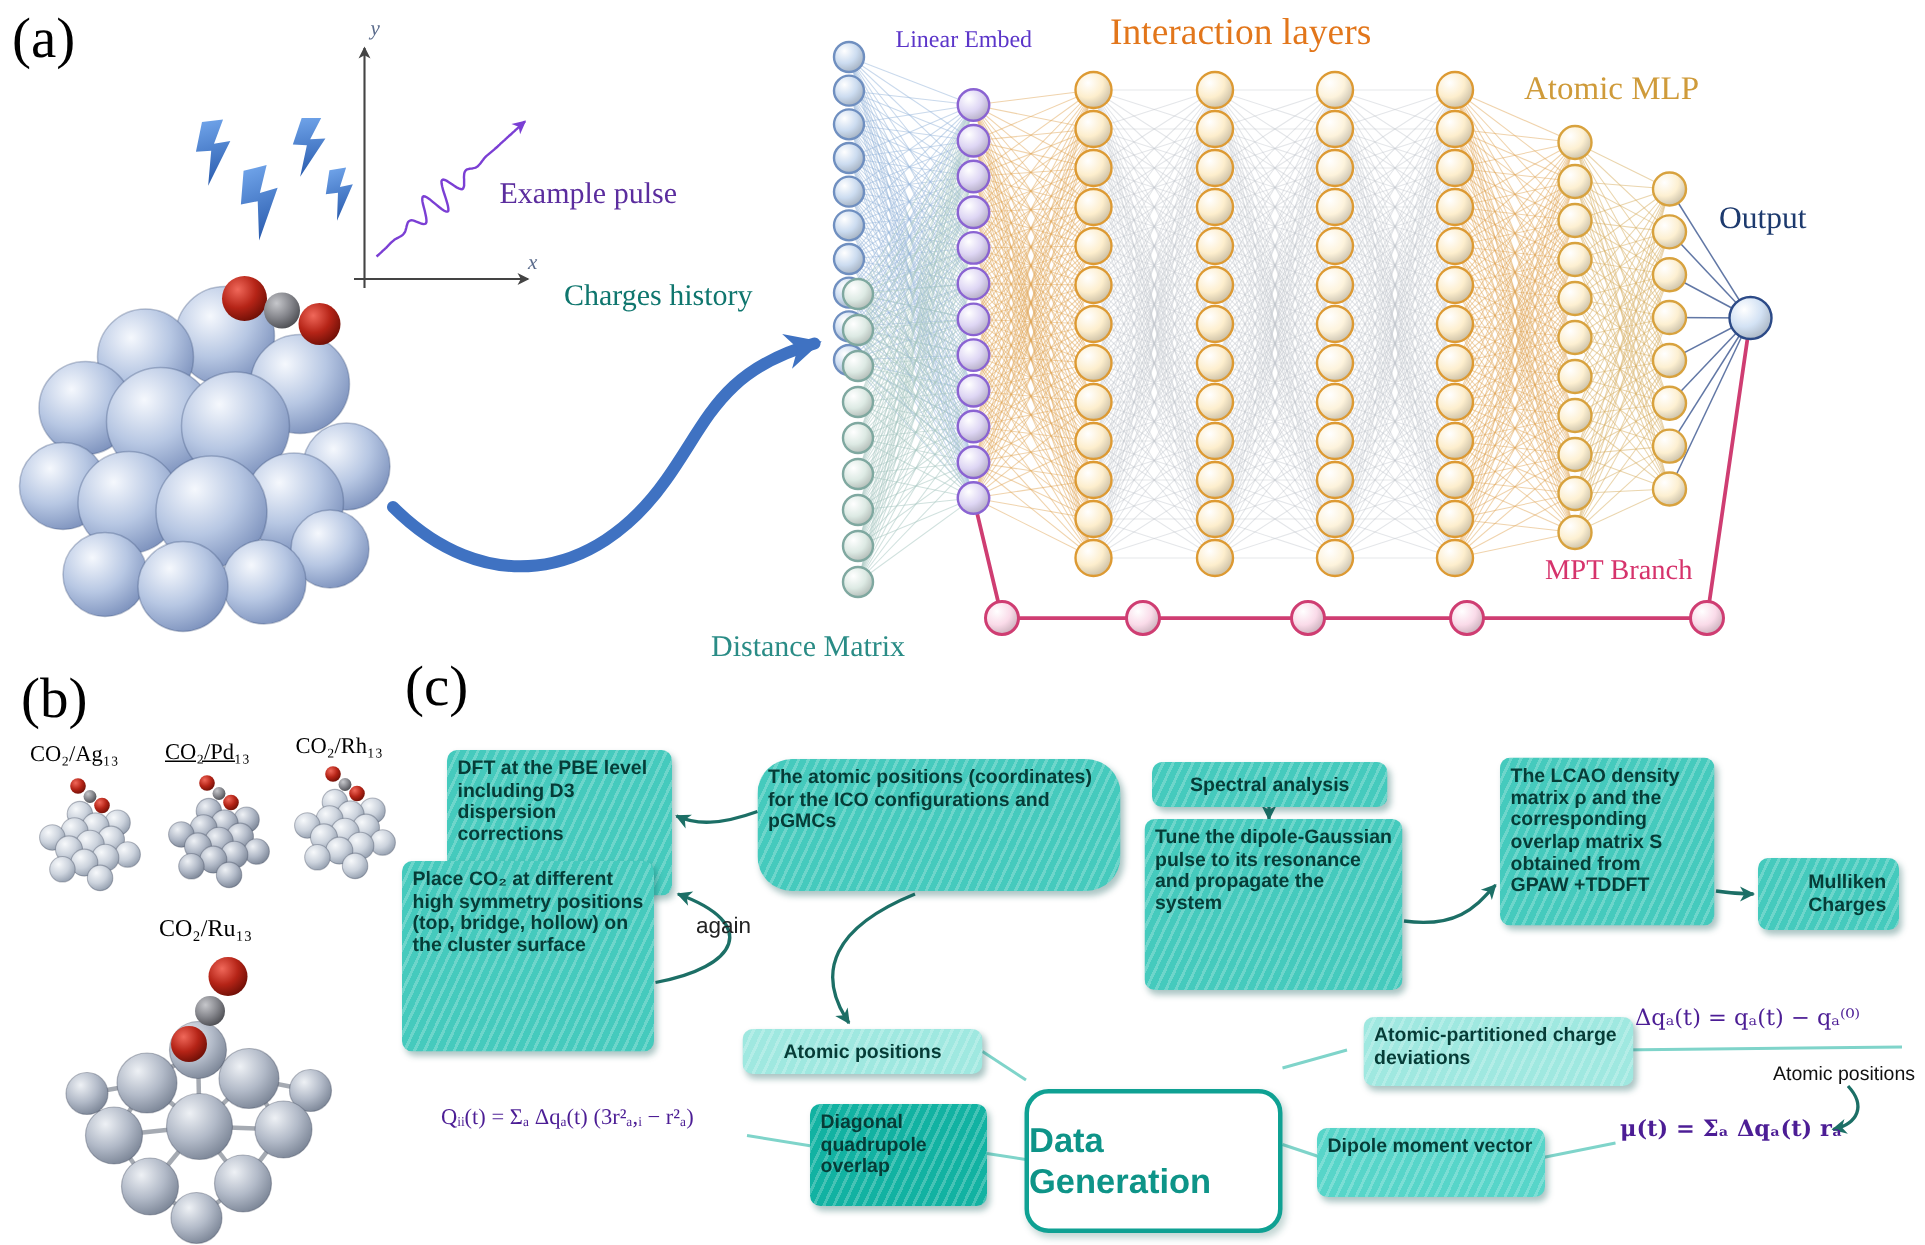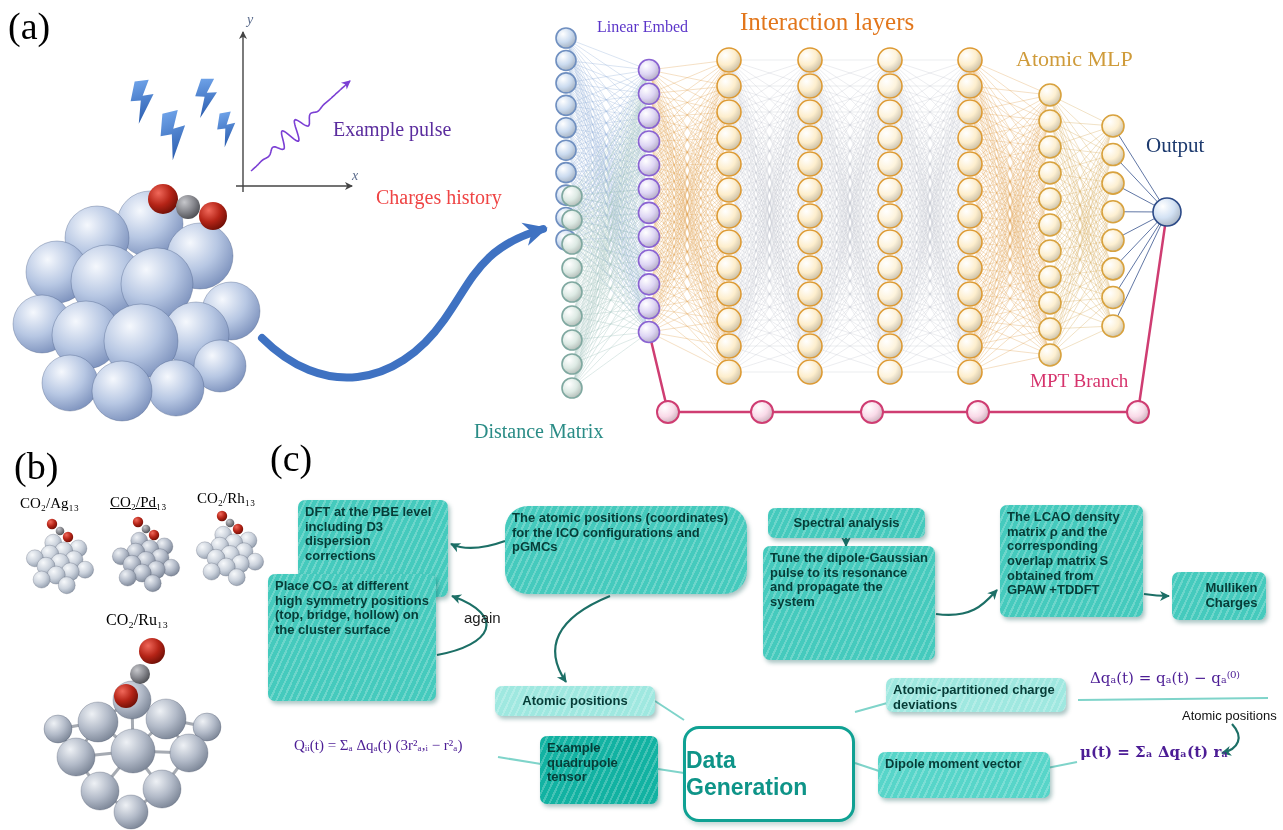--- a/index.html
+++ b/index.html
@@ -10,21 +10,21 @@
   .panel-letter{font:38px "Liberation Serif",serif;color:#000;}
   #pA{left:8px;top:4px;}
   #pB{left:14px;top:444px;}
   #pC{left:270px;top:436px;}
   #lblLinearEmbed{left:597px;top:18px;font:16px "Liberation Serif",serif;color:#5b35c9;}
   #lblInteraction{left:740px;top:8px;font:25px "Liberation Serif",serif;color:#e2761b;}
   #lblAtomicMLP{left:1016px;top:46px;font:22px "Liberation Serif",serif;color:#cf9b3a;}
   #lblOutput{left:1146px;top:133px;font:21px "Liberation Serif",serif;color:#1d3a6e;}
   #lblMPT{left:1030px;top:370px;font:19px "Liberation Serif",serif;color:#d6336c;}
   #lblDistance{left:474px;top:420px;font:20px "Liberation Serif",serif;color:#2a8c86;}
-  #lblCharges{left:376px;top:186px;font:20px "Liberation Serif",serif;color:#ef4444;}
+  #lblCharges{left:376px;top:186px;font:20px "Liberation Serif",serif;color:#0f766e;}
   #lblPulse{left:333px;top:118px;font:20px "Liberation Serif",serif;color:#5b2d9e;}
   #axX{left:352px;top:168px;font:italic 14px "Liberation Serif",serif;color:#5a6b8c;}
   #axY{left:247px;top:12px;font:italic 14px "Liberation Serif",serif;color:#5a6b8c;}
   #lblAg{left:20px;top:495px;font:15px "Liberation Serif",serif;color:#000;}
   #lblPd{left:110px;top:494px;font:15px "Liberation Serif",serif;color:#000;text-decoration:underline;}
   #lblRh{left:197px;top:490px;font:15px "Liberation Serif",serif;color:#000;}
   #lblRu{left:106px;top:611px;font:16px "Liberation Serif",serif;color:#000;}
   .formula{font:15px "DejaVu Serif","DejaVu Sans",serif;color:#4c1d95;}
   #fQuad{left:294px;top:737px;font-family:Liberation Serif, serif;}
   #fDelta{left:1090px;top:669px;}
@@ -1542,16 +1542,16 @@
   <div id="noteAgain" class="lbl">again</div>
   <div id="noteAtomPos" class="lbl">Atomic positions</div>
 <div class="flow-box" style="left: 298px; top: 500px; width: 150px; height: 97px; background-color: rgb(69, 202, 189);">DFT at the PBE level including D3 dispersion corrections</div>
     <div class="flow-box" style="left: 505px; top: 506px; width: 242px; height: 88px; background-color: rgb(69, 202, 189); border-radius: 23px;">The atomic positions (coordinates) for the ICO configurations and pGMCs</div>
     <div class="flow-box" style="left: 768px; top: 508px; width: 157px; height: 30px; background-color: rgb(69, 202, 189); display: flex; align-items: center; justify-content: center; text-align: right;">Spectral analysis</div>
     <div class="flow-box" style="left: 763px; top: 546px; width: 172px; height: 114px; background-color: rgb(69, 202, 189);">Tune the dipole-Gaussian pulse to its resonance and propagate the system</div>
     <div class="flow-box" style="left: 1000px; top: 505px; width: 143px; height: 112px; background-color: rgb(69, 202, 189);">The LCAO density matrix ρ and the corresponding overlap matrix S obtained from GPAW +TDDFT</div>
     <div class="flow-box" style="left: 1172px; top: 572px; width: 94px; height: 48px; background-color: rgb(69, 202, 189); display: flex; align-items: center; justify-content: center; text-align: center; padding-left: 32px;">Mulliken Charges</div>
     <div class="flow-box" style="left: 268px; top: 574px; width: 168px; height: 127px; background-color: rgb(69, 202, 189);">Place CO₂ at different high symmetry positions (top, bridge, hollow) on the cluster surface</div>
     <div class="flow-box" style="left: 495px; top: 686px; width: 160px; height: 30px; background-color: rgb(159, 232, 224); display: flex; align-items: center; justify-content: center; text-align: center;">Atomic positions</div>
-    <div class="flow-box" style="left: 886px; top: 678px; width: 180px; height: 34px; background-color: rgb(159, 232, 224);">Atomic-partitioned charge deviations</div>
-    <div class="flow-box" style="left: 540px; top: 736px; width: 118px; height: 68px; background-color: rgb(18, 178, 162);">Example quadrupole tensor</div>
-    <div class="flow-box" style="left: 878px; top: 752px; width: 172px; height: 46px; background-color: rgb(87, 213, 201);">Dipole moment vector</div>
+    <div class="flow-box" style="left: 909px; top: 678px; width: 180px; height: 46px; background-color: rgb(159, 232, 224);">Atomic-partitioned charge deviations</div>
+    <div class="flow-box" style="left: 540px; top: 736px; width: 118px; height: 68px; background-color: rgb(18, 178, 162);">Diagonal quadrupole overlap</div>
+    <div class="flow-box" style="left: 878px; top: 752px; width: 152px; height: 46px; background-color: rgb(87, 213, 201);">Dipole moment vector</div>
   </div>
 
 </body></html>

